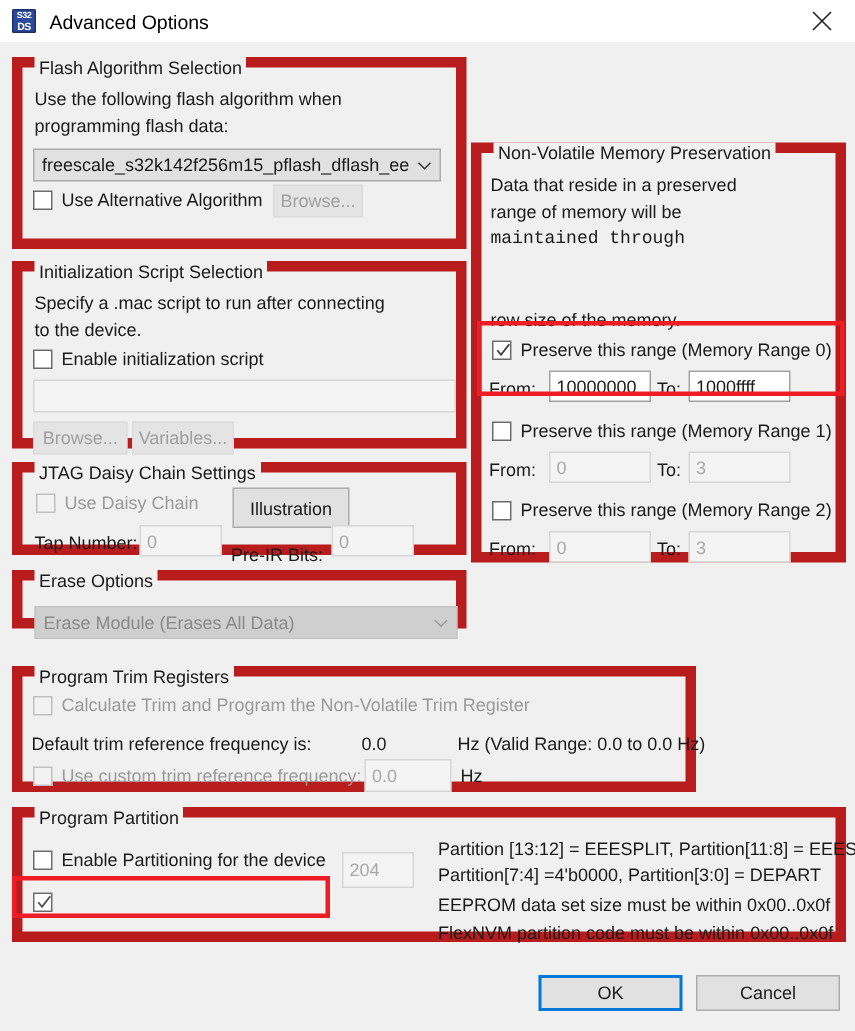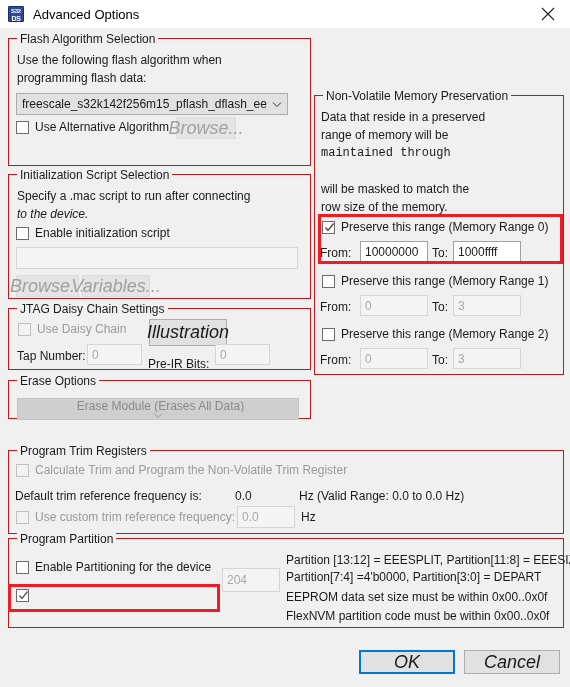--- a/index.html
+++ b/index.html
@@ -43,21 +43,21 @@
     position: absolute; right: 0; top: 0;
     width: 45px; height: 28px;
     display: flex; align-items: center; justify-content: center;
     cursor: pointer;
   }
   #close-btn svg { display: block; }
 
   
   .group {
     position: absolute;
-    border: 1px solid #b91c1c;
+    border: 7px solid #b91c1c;
     background: transparent;
   }
   .group > .legend {
     position: absolute;
     top: -7px; left: 8px;
     background: #f0f0f0;
     padding: 0 3px;
     font-size: 12px;
     color: #1a1a1a;
     white-space: nowrap;
@@ -114,33 +114,32 @@
     cursor: pointer;
     overflow: hidden;
   }
   .combo .ctext {
     flex: 1; padding-left: 5px;
     white-space: nowrap; overflow: hidden;
   }
   .combo .carrow {
     width: 20px; display: flex; align-items: center; justify-content: center;
   }
-  .combo.disabled { background: #cfcfcf; border-color: #c4c4c4; color: #8a8a8a; flex-direction: column; }
+  .combo.disabled { background: #cfcfcf; border-color: #c4c4c4; color: #8a8a8a; }
 
   
   .btn {
     position: absolute;
     border: 1px solid #adadad;
     background: #e1e1e1;
     font-family: "Liberation Sans", sans-serif;
-    font-size: 18px;
+    font-size: 12px;
     color: #1a1a1a;
     display: flex; align-items: center; justify-content: center;
     cursor: pointer;
-    font-style: italic;
   }
   .btn.disabled { color: #a0a0a0; background: #e4e4e4; border-color: #dcdcdc; cursor: default; }
   .btn.default { border: 2px solid #0078d7; background: #e1e1e1; }
 
   
   .hl {
     position: absolute;
     border: 3px solid #ee1c25;
     pointer-events: none;
     background: transparent;
@@ -180,21 +179,21 @@
   <div class="cb" style="left:7px; top:82px;"></div>
   <div class="cb-label" style="left:26px; top:81px;">Use Alternative Algorithm</div>
 
   <div class="btn disabled" style="left:167px; top:78px; width:60px; height:22px;">Browse...</div>
 </div>
 
 <div class="group" style="left:8px; top:174px; width:303px; height:125px;">
   <div class="legend">Initialization Script Selection</div>
 
   <div class="txt" style="left:8px; top:14px;">Specify a .mac script to run after connecting</div>
-  <div class="txt" style="left:8px; top:32px;font-style:italic;">to the device.</div>
+  <div class="txt" style="left:8px; top:32px;">to the device.</div>
 
   <div class="cb" style="left:7px; top:52px;"></div>
   <div class="cb-label" style="left:26px; top:51px;">Enable initialization script</div>
 
   <div class="input disabled" style="left:7px; top:72px; width:282px; height:22px;"></div>
 
   <div class="btn disabled" style="left:7px; top:100px; width:63px; height:22px;">Browse...</div>
   <div class="btn disabled" style="left:73px; top:100px; width:68px; height:22px;">Variables...</div>
 </div>
 
@@ -225,21 +224,20 @@
     </div>
   </div>
 </div>
 
 <div class="group" style="left:314px; top:95px; width:250px; height:280px;">
   <div class="legend">Non-Volatile Memory Preservation</div>
 
   <div class="txt" style="left:6px; top:14px;">Data that reside in a preserved</div>
   <div class="txt" style="left:6px; top:32px;">range of memory will be</div>
   <div class="txt" style="left:6px; top:50px;font-family:Liberation Mono, monospace;">maintained through</div>
-  <div class="txt" style="left:6px; top:86px;">will be masked to match the</div>
   <div class="txt" style="left:6px; top:104px;">row size of the memory.</div>
 
   <div class="cb" style="left:7px; top:125px;">
     <svg class="tick" viewBox="0 0 11 13" aria-hidden="true">
       <path d="M1.5 6.5 L4 9.5 L9.5 2.5" stroke="#444" stroke-width="1.3" fill="none"></path>
     </svg>
   </div>
   <div class="cb-label" style="left:26px; top:124px;">Preserve this range (Memory Range 0)</div>
 
   <div class="txt" style="left:5px; top:150px;">From:</div>
@@ -259,42 +257,42 @@
   <div class="cb-label" style="left:26px; top:231px;">Preserve this range (Memory Range 2)</div>
 
   <div class="txt" style="left:5px; top:257px;">From:</div>
   <div class="input disabled" style="left:45px; top:252px; width:68px; height:21px;">0</div>
   <div class="txt" style="left:117px; top:257px;">To:</div>
   <div class="input disabled" style="left:138px; top:252px; width:68px; height:21px;">3</div>
 </div>
 
 <div class="hl" style="left:318px; top:214px; width:245px; height:50px;"></div>
 
-<div class="group" style="left:8px; top:444px; width:556px; height:84px;margin-top:6px;">
+<div class="group" style="left:8px; top:444px; width:456px; height:84px;">
   <div class="legend">Program Trim Registers</div>
 
   <div class="cb disabled" style="left:7px; top:13px;"></div>
   <div class="cb-label dim" style="left:26px; top:12px;">Calculate Trim and Program the Non-Volatile Trim Register</div>
 
   <div class="txt" style="left:6px; top:38px;">Default trim reference frequency is:</div>
   <div class="txt" style="left:226px; top:38px;">0.0</div>
   <div class="txt" style="left:290px; top:38px;">Hz (Valid Range: 0.0 to 0.0 Hz)</div>
 
   <div class="cb disabled" style="left:7px; top:60px;"></div>
   <div class="cb-label dim" style="left:26px; top:59px;">Use custom trim reference frequency:</div>
   <div class="input disabled" style="left:228px; top:55px; width:58px; height:22px;">0.0</div>
   <div class="txt" style="left:292px; top:59px;">Hz</div>
 </div>
 
 <div class="group" style="left:8px; top:538px; width:556px; height:90px;">
   <div class="legend">Program Partition</div>
 
   <div class="cb" style="left:7px; top:22px;"></div>
   <div class="cb-label" style="left:26px; top:21px;">Enable Partitioning for the device</div>
-  <div class="input disabled" style="left:213px; top:29px; width:58px; height:24px;">204</div>
+  <div class="input disabled" style="left:213px; top:23px; width:48px; height:24px;">204</div>
 
   <div class="cb" style="left:7px; top:50px;">
     <svg class="tick" viewBox="0 0 11 13" aria-hidden="true">
       <path d="M1.5 6.5 L4 9.5 L9.5 2.5" stroke="#555" stroke-width="1.3" fill="none"></path>
     </svg>
   </div>
 
   <div class="txt" style="left:277px; top:14px;">Partition [13:12] = EEESPLIT, Partition[11:8] = EEESIZE</div>
   <div class="txt" style="left:277px; top:31px;">Partition[7:4] =4'b0000, Partition[3:0] = DEPART</div>
   <div class="txt" style="left:277px; top:51px;">EEPROM data set size must be within 0x00..0x0f</div>

